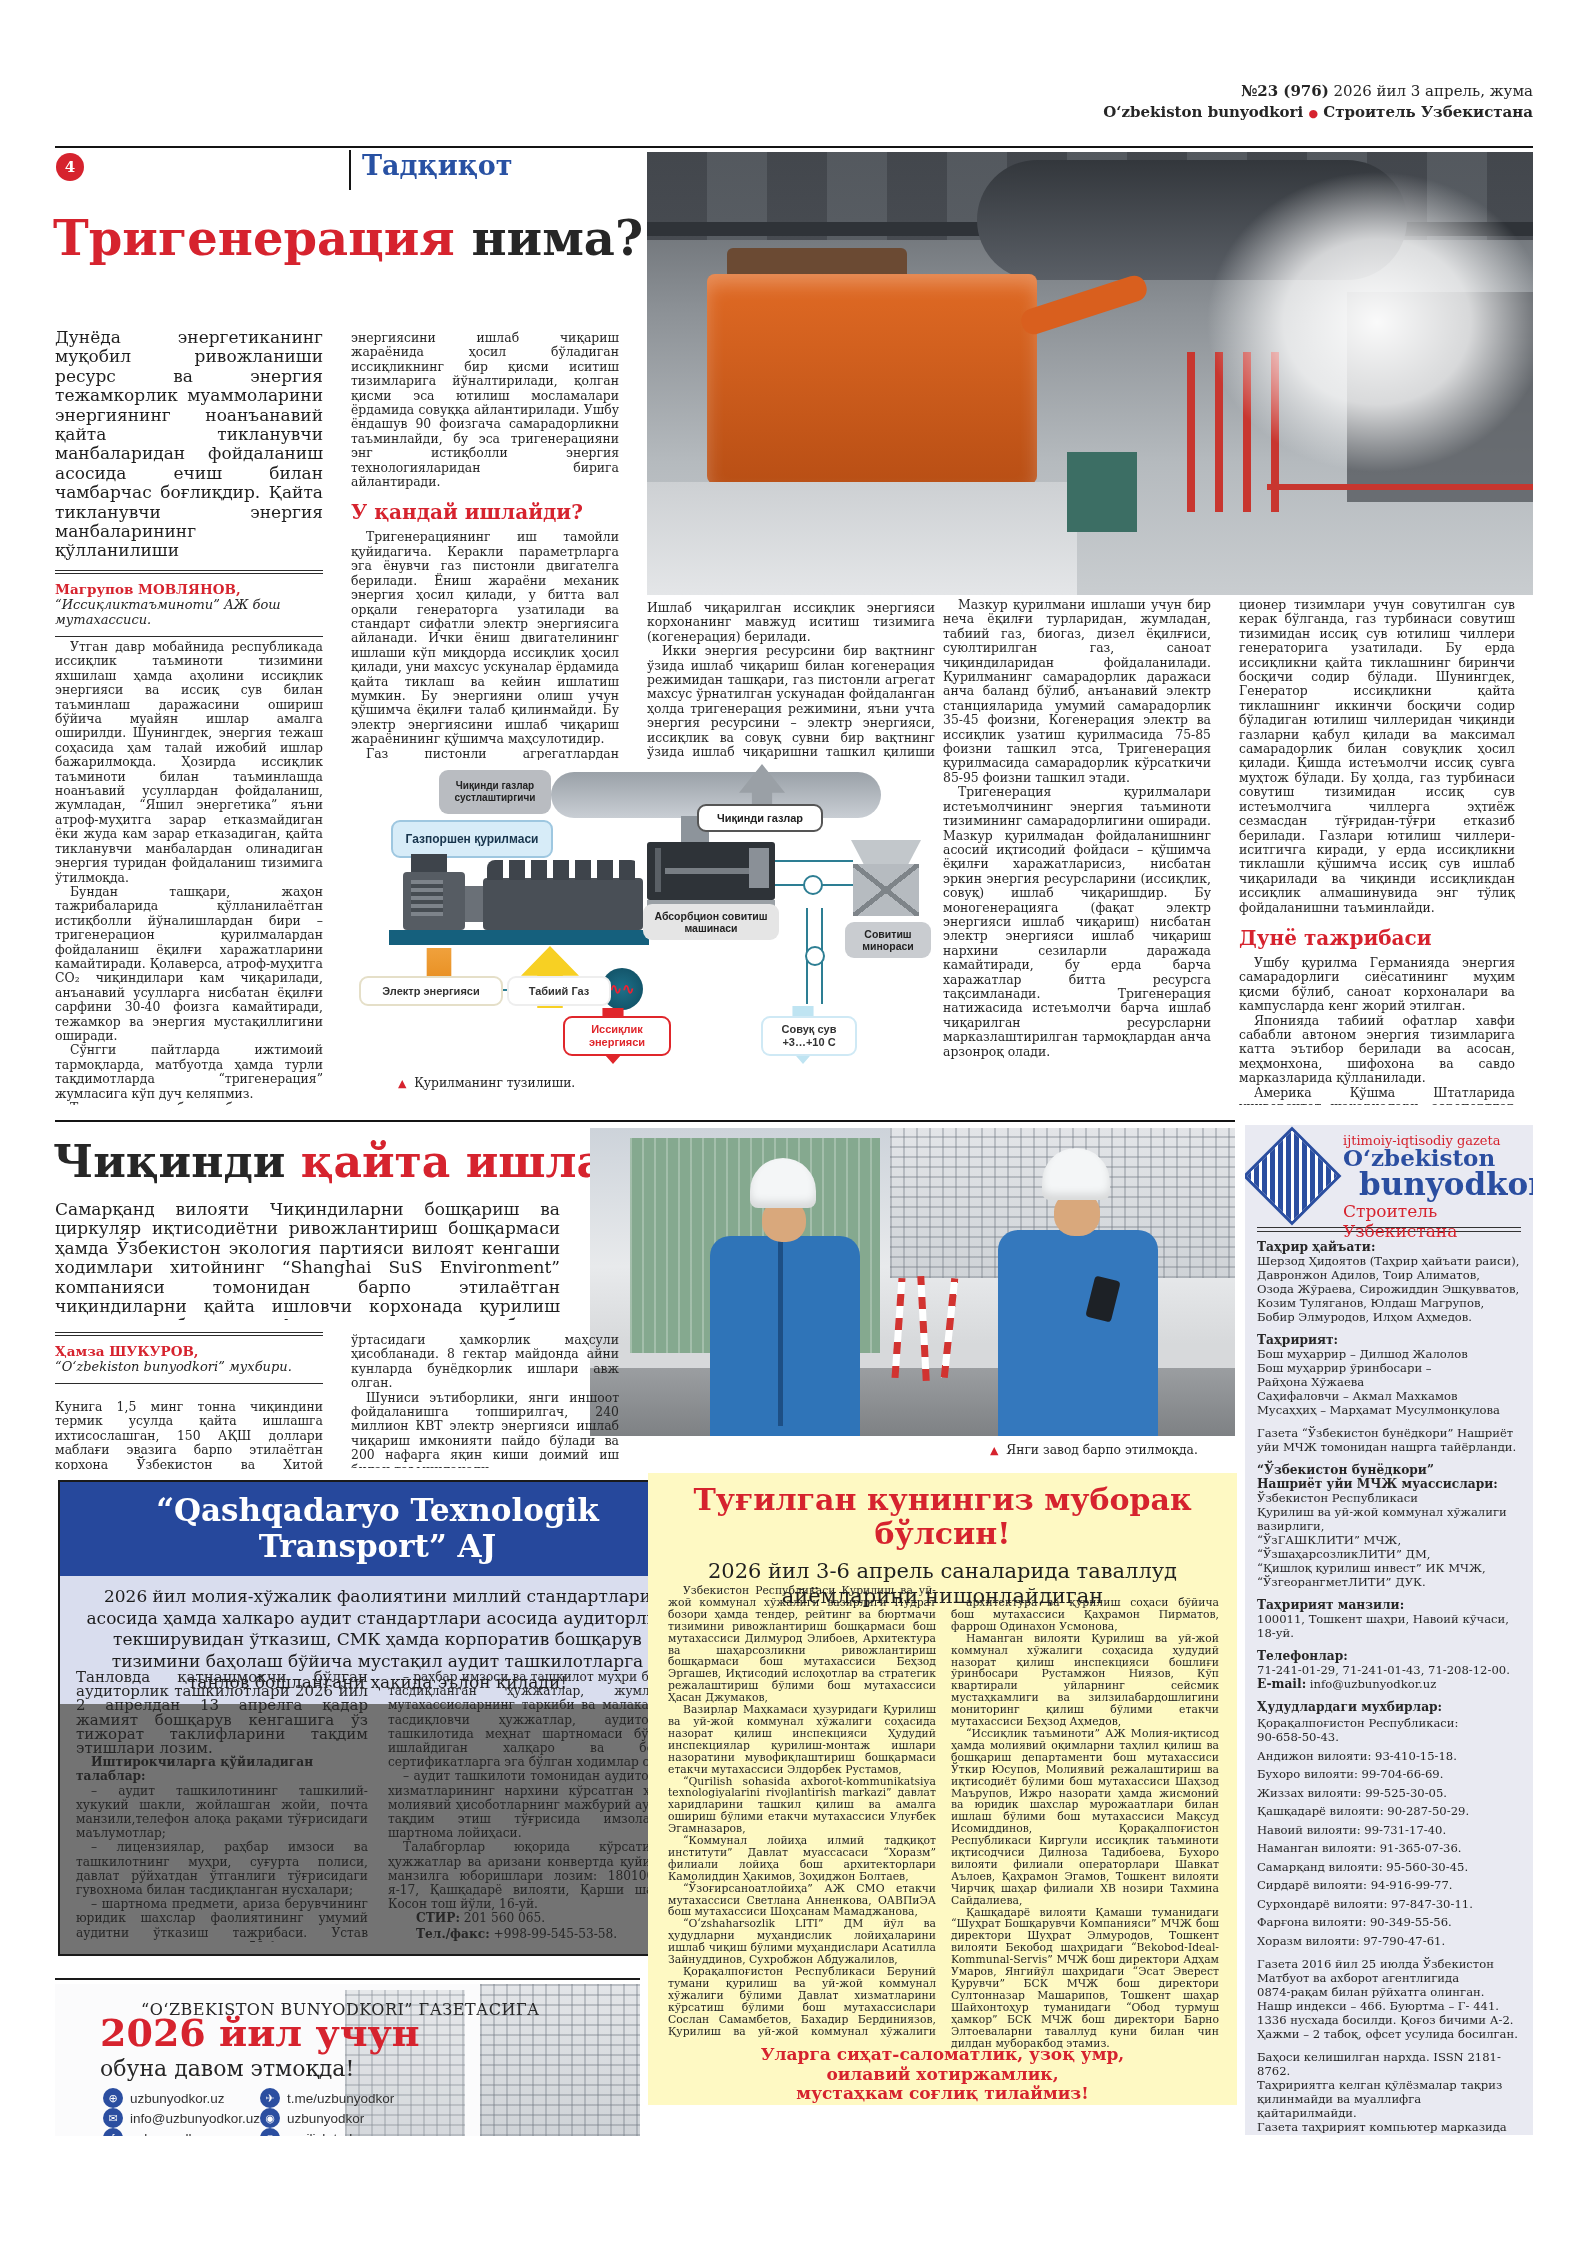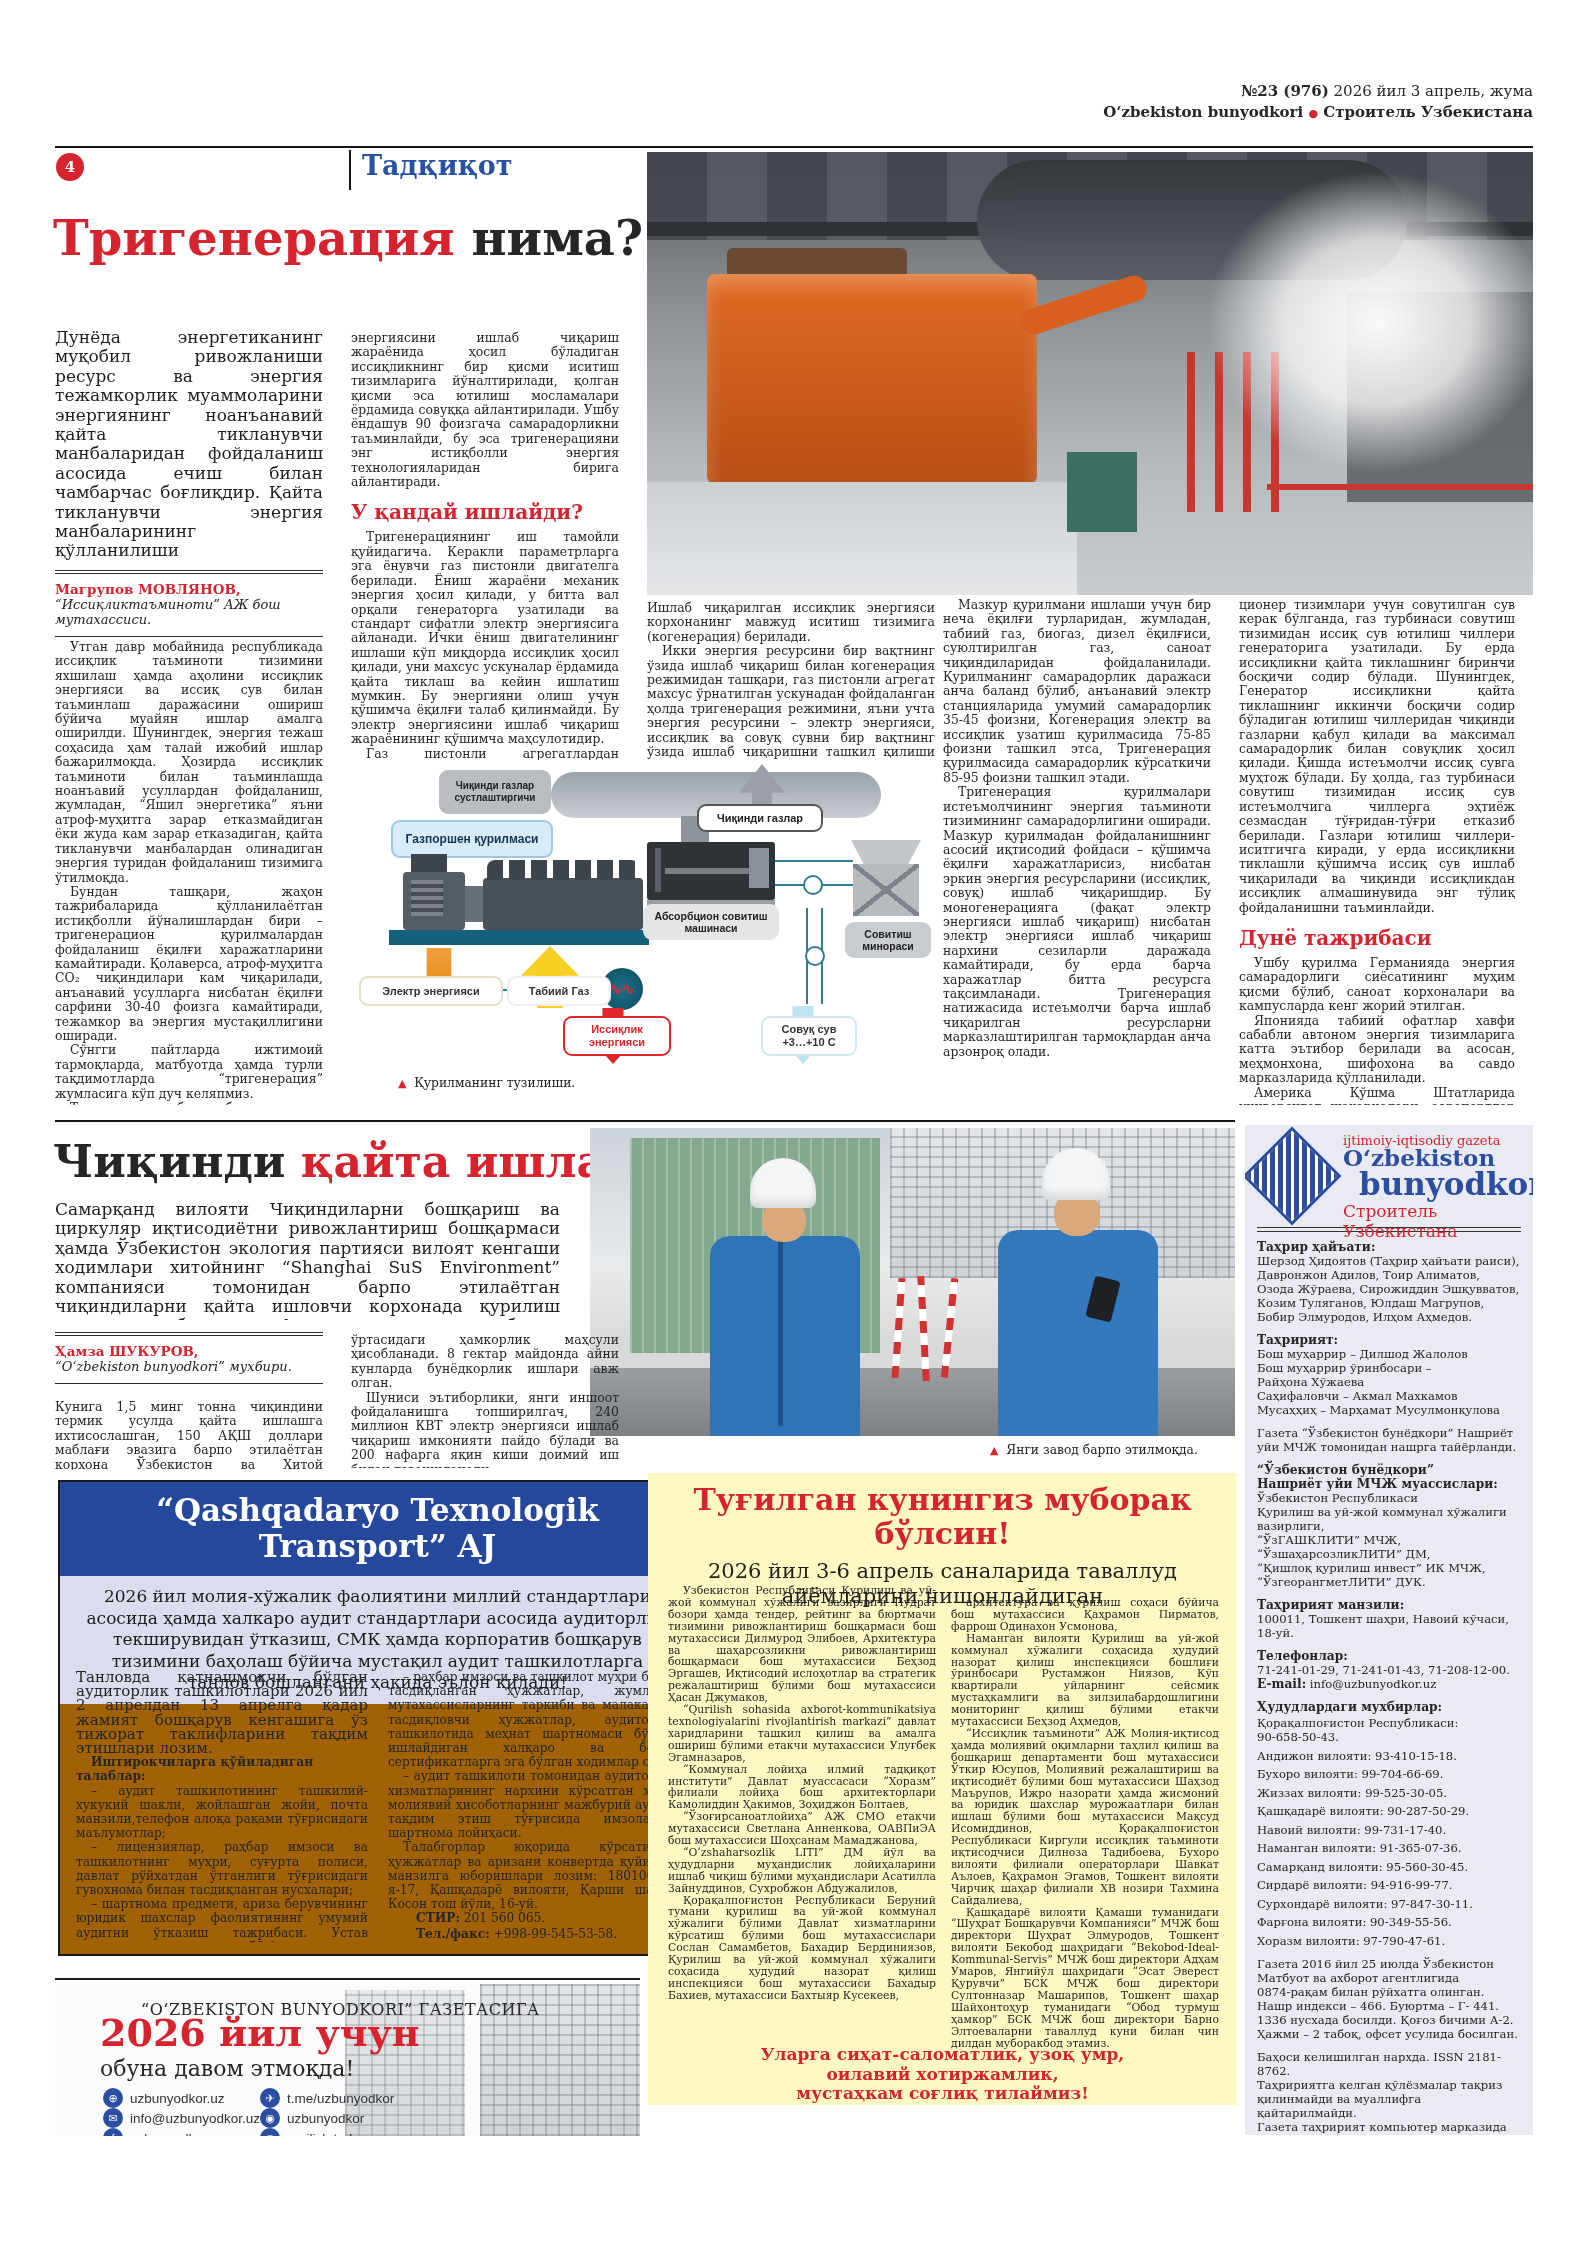--- a/index.html
+++ b/index.html
@@ -201,21 +201,21 @@
     <div class="rl">“O‘zbekiston bunyodkori” мухбири.</div>
   </div>
   <div class="abs bodytxt cont" style="left:55px;top:1400px;width:268px;height:70px;">
       <p class="para">Кунига 1,5 минг тонна чиқиндини термик усулда қайта ишлашга ихтисослашган, 150 АҚШ доллари маблағи эвазига барпо этилаётган корхона Ўзбекистон ва Хитой ишбилармонлари</p>
     </div>
   <div class="abs bodytxt cont" style="left:351px;top:1333px;width:268px;height:135px;">
       <p class="para">ўртасидаги ҳамкорлик маҳсули ҳисобланади. 8 гектар майдонда айни кунларда бунёдкорлик ишлари авж олган.</p>
       <p class="para">Шуниси эътиборлики, янги иншоот фойдаланишга топширилгач, 240 миллион КВТ электр энергияси ишлаб чиқариш имконияти пайдо бўлади ва 200 нафарга яқин киши доимий иш билан таъминланади.</p>
     </div>
 
-  <div class="abs" style="left:58px;top:1480px;width:639px;height:476px;border:2px solid #1a1a1a;background:#a16207;box-sizing:border-box;">
+  <div class="abs" style="left:58px;top:1480px;width:639px;height:476px;border:2px solid #1a1a1a;background:#737373;box-sizing:border-box;">
     <div style="background:#26489c;color:#fff;text-align:center;padding:10px 20px 12px 20px;font-weight:bold;font-size:31px;line-height:36px;">“Qashqadaryo Texnologik Transport” AJ</div>
     <div style="background:#d9ddee;color:#1c1c1c;text-align:center;padding:10px 22px;font-size:17px;line-height:21.5px;">2026 йил молия-хўжалик фаолиятини миллий стандартлари асосида ҳамда халкаро аудит стандартлари асосида аудиторлик текширувидан ўтказиш, СМК ҳамда корпоратив бошқарув тизимини баҳолаш бўйича мустақил аудит ташкилотларга танлов бошлангани ҳақида эълон қилади!</div>
     <div style="position:absolute;left:16px;top:188px;width:292px;height:272px;overflow:hidden;">
       <div class="bodytxt" style="font-size:15px;line-height:14.2px;">Танловда қатнашмокчи бўлган аудиторлик ташкилотлари 2026 йил 2 апрелдан 13 апрелга қадар жамият бошқарув кенгашига ўз тижорат таклифларини тақдим этишлари лозим.</div>
       <div style="font-size:12.2px;line-height:14.2px;font-weight:bold;text-indent:15px;">Иштирокчиларга қўйиладиган талаблар:</div>
       <div class="bodytxt" style="font-size:12.2px;line-height:14.2px;">
           <p class="para">– аудит ташкилотининг ташкилий-хукукий шакли, жойлашган жойи, почта манзили,телефон алоқа рақами тўғрисидаги маълумотлар;</p>
           <p class="para">– лицензиялар, раҳбар имзоси ва ташкилотнинг муҳри, суғурта полиси, давлат рўйхатдан ўтганлиги тўғрисидаги гувохнома билан тасдиқланган нусхалари;</p>
           <p class="para">– шартнома предмети, ариза берувчининг юридик шахслар фаолиятининг умумий аудитни ўтказиш тажрибаси. Устав капиталида давлат улуши 50 фоиздан юқори бўлган ташкилотларнинг молиявий ҳисоботларини мажбурий текширишларининг сонини кўрсатган ҳолда раҳбарнинг имзоси ва аудит ташкилотининг муҳри билан тасдиқланган тижорат таклифи;</p>
         </div>
@@ -266,20 +266,21 @@
         <span>qurilish.today</span>
       </div>
   </div>
 
   <div class="abs" style="left:648px;top:1473px;width:589px;height:632px;background:#fef9c3;box-sizing:border-box;padding:10px 18px;overflow:hidden;">
     <div style="text-align:center;color:#d6232e;font-weight:bold;font-size:30px;line-height:34px;">Туғилган кунингиз муборак бўлсин!</div>
     <div style="text-align:center;font-size:21px;line-height:25px;margin:8px 30px 10px 30px;color:#1f1f1f;">2026 йил 3-6 апрель саналарида таваллуд айёмларини нишонлайдиган</div>
     <div style="position:absolute;left:20px;top:112px;width:268px;height:452px;overflow:hidden;">
       <div class="bodytxt" style="font-size:10.8px;line-height:11.9px;">
           <p class="para">Ўзбекистон Республикаси Қурилиш ва уй-жой коммунал хўжалиги вазирлиги Пудрат бозори ҳамда тендер, рейтинг ва бюртмачи тизимини ривожлантириш бошқармаси бош мутахассиси Дилмурод Элибоев, Архитектура ва шаҳарсозликни ривожлантириш бошқармаси бош мутахассиси Беҳзод Эргашев, Иқтисодий ислоҳотлар ва стратегик режалаштириш бўлими бош мутахассиси Ҳасан Джумаков,</p>
+          <p class="para">Вазирлар Маҳкамаси ҳузуридаги Қурилиш ва уй-жой коммунал хўжалиги соҳасида назорат қилиш инспекцияси Ҳудудий инспекциялар қурилиш-монтаж ишлари назоратини мувофиқлаштириш бошқармаси етакчи мутахассиси Элдорбек Рустамов,</p>
           <p class="para">“Qurilish sohasida axborot-kommunikatsiya texnologiyalarini rivojlantirish markazi” давлат харидларини ташкил қилиш ва амалга ошириш бўлими етакчи мутахассиси Улуғбек Эгамназаров,</p>
           <p class="para">“Коммунал лойиҳа илмий тадқиқот институти” Давлат муассасаси “Хоразм” филиали лойиҳа бош архитекторлари Камолиддин Ҳакимов, Зоҳиджон Болтаев,</p>
           <p class="para">“Ўзоғирсаноатлойиҳа” АЖ СМО етакчи мутахассиси Светлана Анненкова, ОАВПиЭА бош мутахассиси Шоҳсанам Мамаджанова,</p>
           <p class="para">“O‘zshaharsozlik LITI” ДМ йўл ва ҳудудларни муҳандислик лойиҳаларини ишлаб чиқиш бўлими муҳандислари Асатилла Зайнуддинов, Сухробжон Абдужалилов,</p>
           <p class="para">Қорақалпоғистон Республикаси Беруний тумани қурилиш ва уй-жой коммунал хўжалиги бўлими Давлат хизматларини кўрсатиш бўлими бош мутахассислари Сослан Самамбетов, Бахадир Бердиниязов, Қурилиш ва уй-жой коммунал хўжалиги соҳасида ҳудудий назорат қилиш инспекцияси бош мутахассиси Бахадыр Бахиев, мутахассиси Бахтыяр Кусекеев,</p>
         </div>
     </div>
     <div style="position:absolute;left:303px;top:112px;width:268px;height:452px;overflow:hidden;margin-top:12px;">
       <div class="bodytxt" style="font-size:10.8px;line-height:11.9px;">
           <p class="para">архитектура ва қурилиш соҳаси бўйича бош мутахассиси Қаҳрамон Пирматов, фаррош Одинахон Усмонова,</p>

